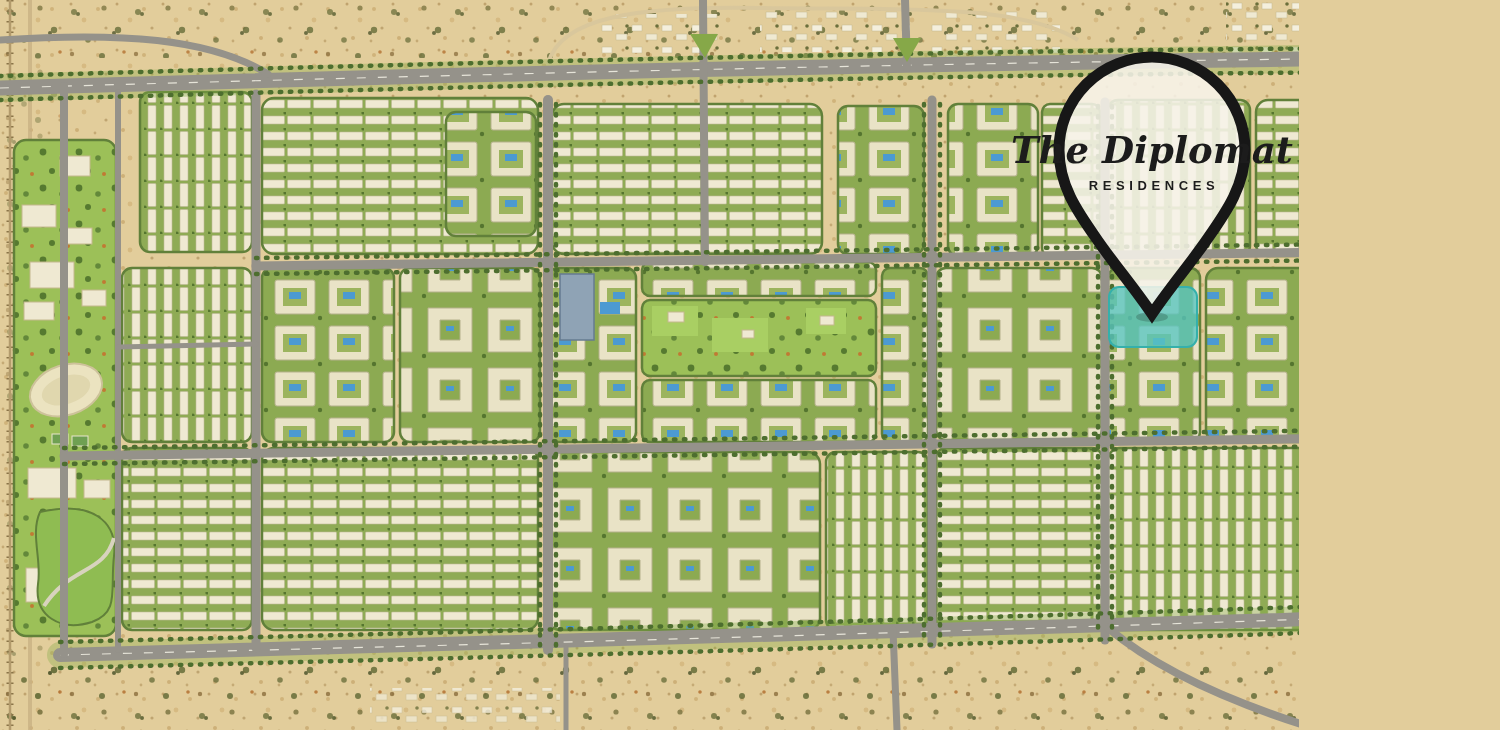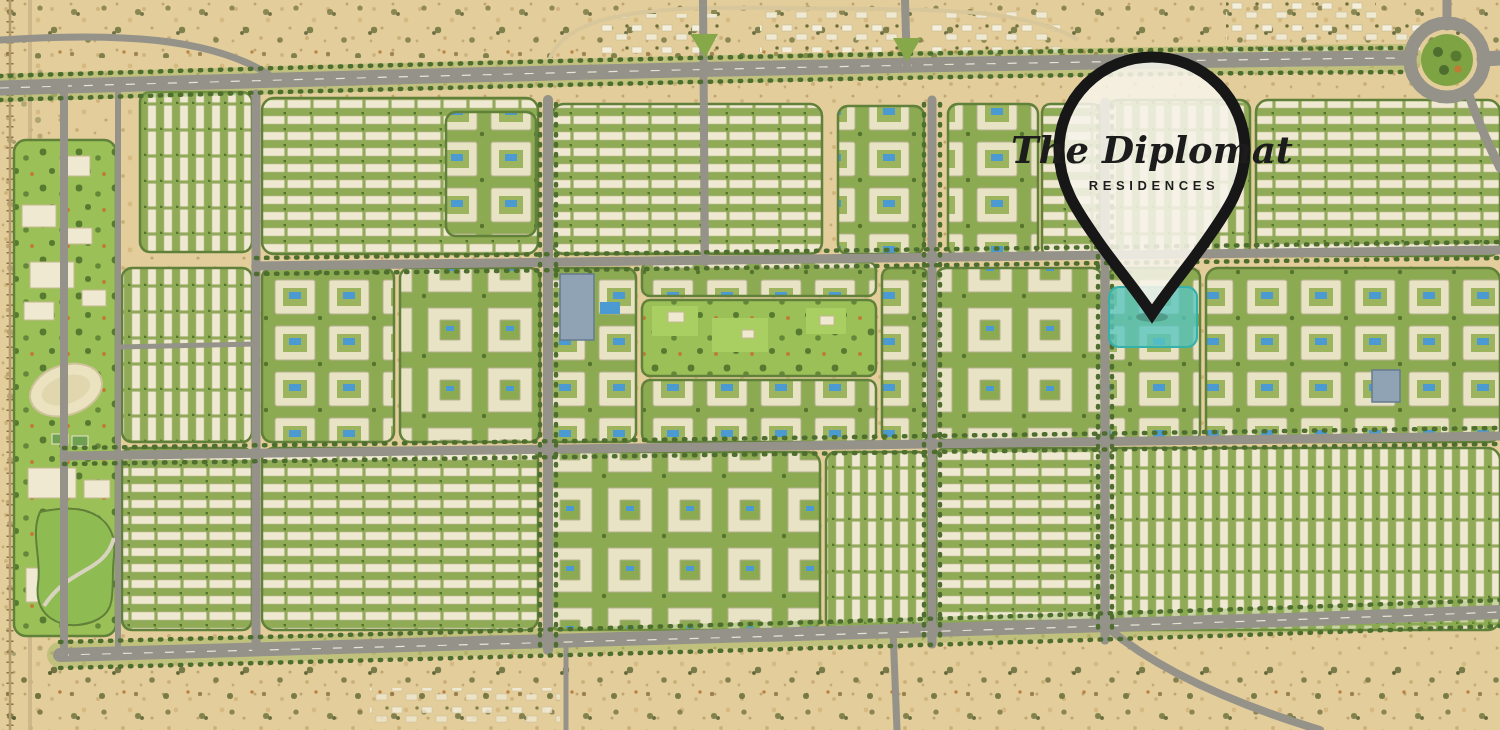--- a/index.html
+++ b/index.html
@@ -1,20 +1,20 @@
 <!DOCTYPE html>
 <html style="--sand: #e2cd9b; --highlight: #57c5c0; --pin-outline: #171717; --pin-fill: #f7f4ea; --pin-text: #1c1c1c;"><head>
 <meta charset="utf-8">
 <style>
   :root{
     --sand:#e2cd9b; --highlight:#57c5c0;
     --pin-outline:#171717; --pin-fill:#f7f4ea; --pin-text:#1c1c1c;
   }
   html,body{margin:0;padding:0;background:var(--sand);}
-  .stage{width:1500px;height:730px;overflow:hidden;position:relative;
+  .stage{width:1299px;height:730px;overflow:hidden;position:relative;
          font-family:"Liberation Sans",sans-serif;}
   svg{display:block;}
   .pin-body{fill:var(--pin-fill);fill-opacity:.87;stroke:var(--pin-outline);stroke-width:11;}
   .pin-script{font-family:"DejaVu Serif",serif;font-style:italic;font-weight:700;
               font-size:37px;fill:var(--pin-text);}
   .pin-caps{font-family:"Liberation Sans",sans-serif;font-size:13px;font-weight:700;
             letter-spacing:4.6px;fill:var(--pin-text);}
   .plot-highlight{fill:var(--highlight);fill-opacity:.78;stroke:#35b0ab;stroke-width:2;}
   .blk{stroke:#61803a;stroke-width:2.5;}
   .road{stroke:#95928a;fill:none;stroke-linecap:round;}

